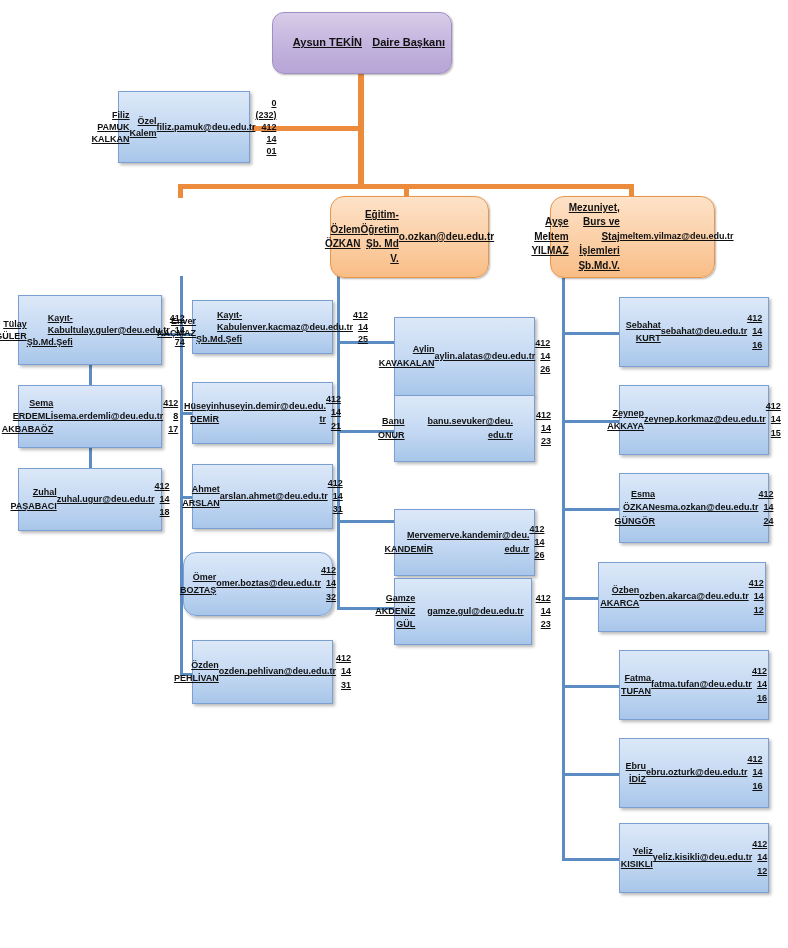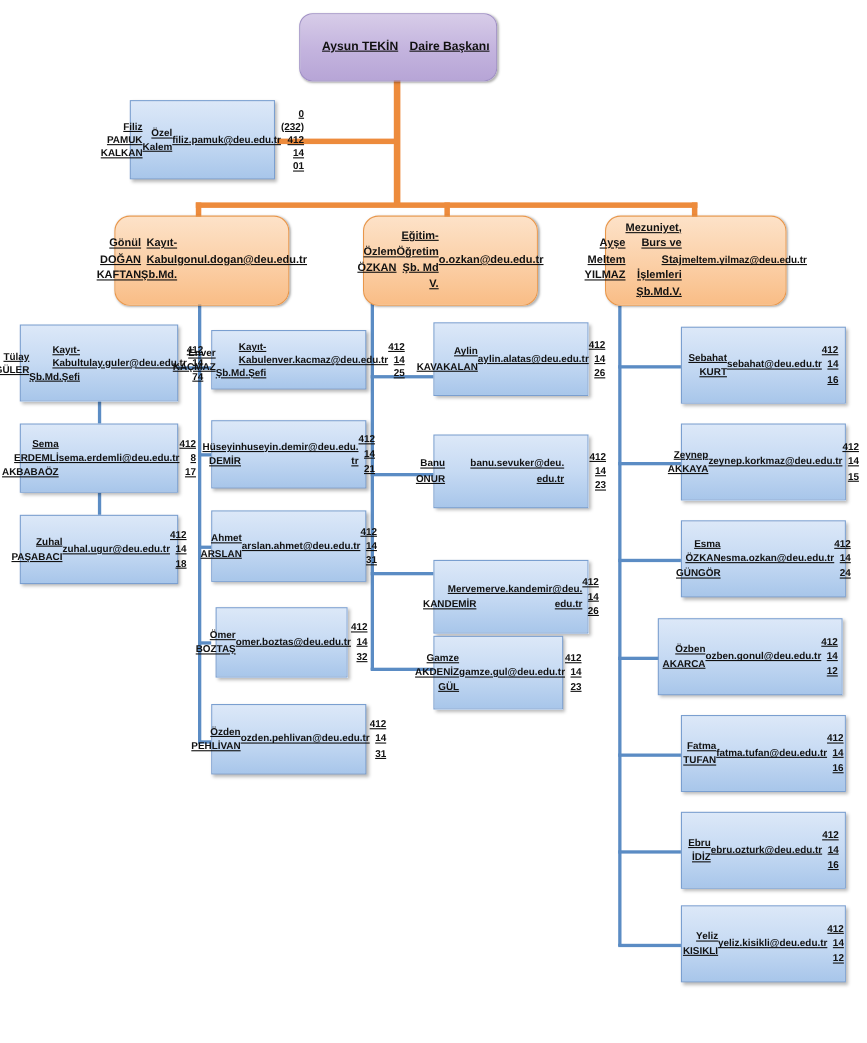--- a/index.html
+++ b/index.html
@@ -127,25 +127,20 @@
     <span class="ln">Daire Başkanı</span>
   </div>
 
   <div class="node staff tight" style="left:118px; top:91px; width:132px; height:72px;">
     <span class="ln">Filiz PAMUK KALKAN</span>
     <span class="ln">Özel Kalem</span>
     <span class="ln">filiz.pamuk@deu.edu.tr</span>
     <span class="ln">0  (232) 412 14 01</span>
   </div>
 
-  <div class="node mgr" style="left:104px; top:196px; width:159px; height:82px;">
-    <span class="ln">Gönül DOĞAN KAFTAN</span>
-    <span class="ln">Kayıt-Kabul Şb.Md.</span>
-    <span class="ln">gonul.dogan@deu.edu.tr</span>
-  </div>
 
   <div class="node mgr" style="left:550px; top:196px; width:165px; height:82px;">
     <span class="ln">Ayşe Meltem YILMAZ</span>
     <span class="ln">Mezuniyet, Burs ve Staj İşlemleri Şb.Md.V.</span>
     <span class="ln small">meltem.yilmaz@deu.edu.tr</span>
   </div>
 
   <div class="node mgr" style="left:330px; top:196px; width:159px; height:82px;">
     <span class="ln">Özlem ÖZKAN</span>
     <span class="ln">Eğitim-Öğretim Şb. Md V.</span>
@@ -183,51 +178,51 @@
     <span class="ln">huseyin.demir@deu.edu. tr</span>
     <span class="ln">412 14 21</span>
   </div>
 
   <div class="node staff" style="left:192px; top:464px; width:141px; height:65px;">
     <span class="ln">Ahmet ARSLAN</span>
     <span class="ln">arslan.ahmet@deu.edu.tr</span>
     <span class="ln">412 14 31</span>
   </div>
 
-  <div class="node staff" style="left:196px; top:552px; width:120px; height:64px;">
+  <div class="node staff" style="left:183px; top:552px; width:150px; height:64px;border-radius:13px;">
     <span class="ln">Ömer BOZTAŞ</span>
     <span class="ln">omer.boztas@deu.edu.tr</span>
     <span class="ln">412 14 32</span>
   </div>
 
   <div class="node staff" style="left:192px; top:640px; width:141px; height:64px;">
     <span class="ln">Özden PEHLİVAN</span>
     <span class="ln">ozden.pehlivan@deu.edu.tr</span>
     <span class="ln">412 14 31</span>
   </div>
 
-  <div class="node staff" style="left:394px; top:293px; width:141px; height:67px;">
+  <div class="node staff" style="left:394px; top:317px; width:141px; height:79px;">
     <span class="ln">Aylin KAVAKALAN</span>
     <span class="ln">aylin.alatas@deu.edu.tr</span>
     <span class="ln">412 14 26</span>
   </div>
 
   <div class="node staff" style="left:394px; top:395px; width:141px; height:67px;gap:23px;">
     <span class="ln">Banu ONUR</span>
     <span class="ln">banu.sevuker@deu. edu.tr</span>
     <span class="ln">412 14 23</span>
   </div>
 
   <div class="node staff" style="left:394px; top:509px; width:141px; height:67px;">
     <span class="ln">Merve KANDEMİR</span>
     <span class="ln">merve.kandemir@deu. edu.tr</span>
     <span class="ln">412 14 26</span>
   </div>
 
-  <div class="node staff" style="left:394px; top:578px; width:118px; height:67px;">
+  <div class="node staff" style="left:394px; top:578px; width:138px; height:67px;gap:12px;">
     <span class="ln">Gamze AKDENİZ GÜL</span>
     <span class="ln">gamze.gul@deu.edu.tr</span>
     <span class="ln">412 14 23</span>
   </div>
 
   <div class="node staff" style="left:619px; top:297px; width:150px; height:70px;">
     <span class="ln">Sebahat KURT</span>
     <span class="ln">sebahat@deu.edu.tr</span>
     <span class="ln">412 14 16</span>
   </div>
@@ -239,21 +234,21 @@
   </div>
 
   <div class="node staff" style="left:619px; top:473px; width:150px; height:70px;">
     <span class="ln">Esma ÖZKAN GÜNGÖR</span>
     <span class="ln">esma.ozkan@deu.edu.tr</span>
     <span class="ln">412 14 24</span>
   </div>
 
   <div class="node staff" style="left:598px; top:562px; width:168px; height:70px;">
     <span class="ln">Özben AKARCA</span>
-    <span class="ln">ozben.gonul@deu.edu.tr</span>
+    <span class="ln">ozben.akarca@deu.edu.tr</span>
     <span class="ln">412 14 12</span>
   </div>
 
   <div class="node staff" style="left:619px; top:650px; width:150px; height:70px;">
     <span class="ln">Fatma TUFAN</span>
     <span class="ln">fatma.tufan@deu.edu.tr</span>
     <span class="ln">412 14 16</span>
   </div>
 
   <div class="node staff" style="left:619px; top:738px; width:150px; height:70px;">

